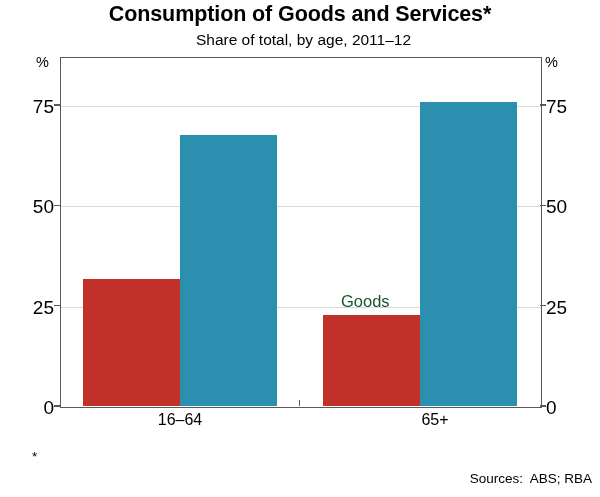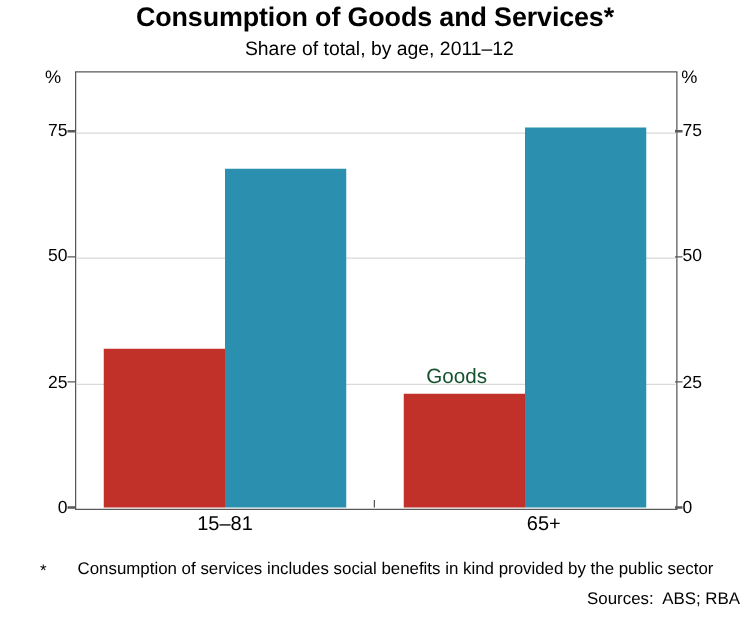--- a/index.html
+++ b/index.html
@@ -61,21 +61,21 @@
     position: absolute;
     top: 54px;
     font-size: 14.5px;
   }
   #axis-unit-left  { left: 36px; }
   #axis-unit-right { left: 545px; }
 
   
   .tick-label {
     position: absolute;
-    font-size: 14px;
+    font-size: 19px;
     line-height: 1;
   }
   .tick-label.left  { width: 48px; text-align: right; left: 6px; }
   .tick-label.right { width: 48px; text-align: left;  left: 546px; }
 
   
   .tick-mark {
     position: absolute;
     width: 6px;
     height: 1.4px;
@@ -174,31 +174,30 @@
     <div class="tick-mark left" style="top: 204.725px;"></div>
     <div class="tick-label left" style="top: 197.425px;">50</div>
     <div class="tick-mark right" style="top: 204.725px;"></div>
     <div class="tick-label right" style="top: 197.425px;">50</div>
     <div class="tick-mark left" style="top: 104.438px;"></div>
     <div class="tick-label left" style="top: 97.1379px;">75</div>
     <div class="tick-mark right" style="top: 104.438px;"></div>
     <div class="tick-label right" style="top: 97.1379px;">75</div>
     <div class="bar" style="left: 83px; width: 97px; top: 278.836px; height: 127.164px; background: rgb(193, 48, 41);"></div>
     <div class="bar" style="left: 180px; width: 97px; top: 135.224px; height: 270.776px; background: rgb(43, 144, 176);"></div>
-    <div class="cat-label" style="left: 63px; width: 234px;">15–81</div>
+    <div class="cat-label" style="left: 63px; width: 234px;">16–64</div>
     <div class="bar" style="left: 323px; width: 97px; top: 314.538px; height: 91.4621px; background: rgb(193, 48, 41);"></div>
     <div class="bar" style="left: 420px; width: 97px; top: 101.929px; height: 304.071px; background: rgb(43, 144, 176);"></div>
     <div class="cat-label" style="left: 318px; width: 234px;">65+</div>
     <div id="mid-tick"></div>
   </div>
 
 <div class="series-label" id="series-label-goods" style="color: #14532d;">Goods</div>
 <div class="series-label" id="series-label-services" style="color: rgb(43, 144, 176);">Services</div>
 
 <div id="footnote-block">
   <div id="footnote-row">
     <div id="footnote-marker">*</div>
-    <div id="footnote-text">Consumption of services includes social benefits in kind provided by the public sector</div>
   </div>
   <div id="sources-line">
     <span>Sources:</span><span>  </span><span>ABS; RBA</span>
   </div>
 </div>
 
 </body></html>

